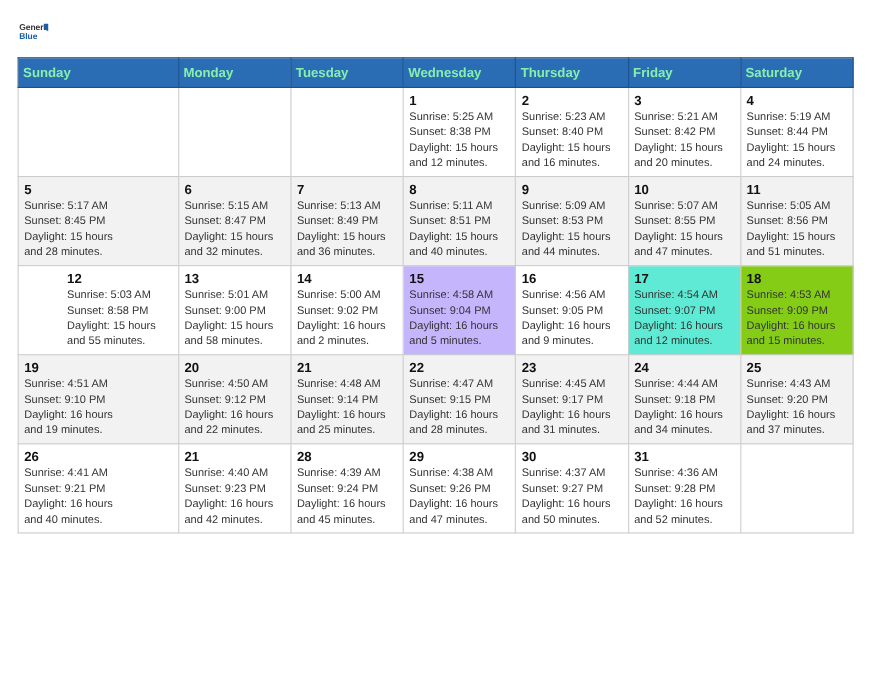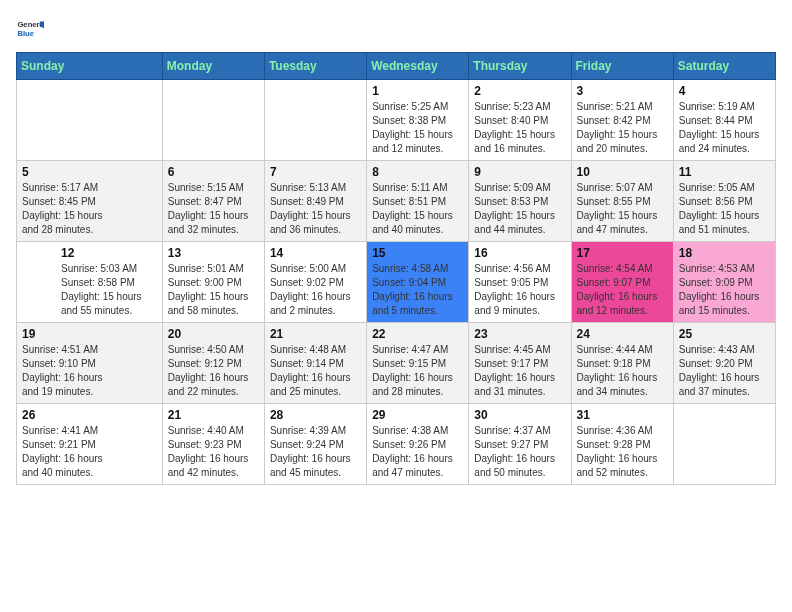--- a/index.html
+++ b/index.html
@@ -162,33 +162,33 @@
           <div class="day-detail">Sunrise: 5:03 AM<br>Sunset: 8:58 PM<br>Daylight: 15 hours<br>and 55 minutes.</div>
         </td>
         <td style="background: rgb(255, 255, 255);">
           <div class="day-number">13</div>
           <div class="day-detail">Sunrise: 5:01 AM<br>Sunset: 9:00 PM<br>Daylight: 15 hours<br>and 58 minutes.</div>
         </td>
         <td style="background: rgb(255, 255, 255);">
           <div class="day-number">14</div>
           <div class="day-detail">Sunrise: 5:00 AM<br>Sunset: 9:02 PM<br>Daylight: 16 hours<br>and 2 minutes.</div>
         </td>
-        <td style="background: #3b82f6;">
+        <td style="background: #c4b5fd;">
           <div class="day-number">15</div>
           <div class="day-detail">Sunrise: 4:58 AM<br>Sunset: 9:04 PM<br>Daylight: 16 hours<br>and 5 minutes.</div>
         </td>
         <td style="background: rgb(255, 255, 255);">
           <div class="day-number">16</div>
           <div class="day-detail">Sunrise: 4:56 AM<br>Sunset: 9:05 PM<br>Daylight: 16 hours<br>and 9 minutes.</div>
         </td>
-        <td style="background: #ec4899; margin-left: 16px;">
+        <td style="background: #5eead4; margin-left: 16px;">
           <div class="day-number">17</div>
           <div class="day-detail">Sunrise: 4:54 AM<br>Sunset: 9:07 PM<br>Daylight: 16 hours<br>and 12 minutes.</div>
         </td>
-        <td style="background: #f9a8d4;">
+        <td style="background: #84cc16;">
           <div class="day-number">18</div>
           <div class="day-detail">Sunrise: 4:53 AM<br>Sunset: 9:09 PM<br>Daylight: 16 hours<br>and 15 minutes.</div>
         </td>
       </tr>
       <tr style="background: rgb(242, 242, 242);">
         <td style="background: rgb(242, 242, 242);">
           <div class="day-number">19</div>
           <div class="day-detail">Sunrise: 4:51 AM<br>Sunset: 9:10 PM<br>Daylight: 16 hours<br>and 19 minutes.</div>
         </td>
         <td style="background: rgb(242, 242, 242);">

